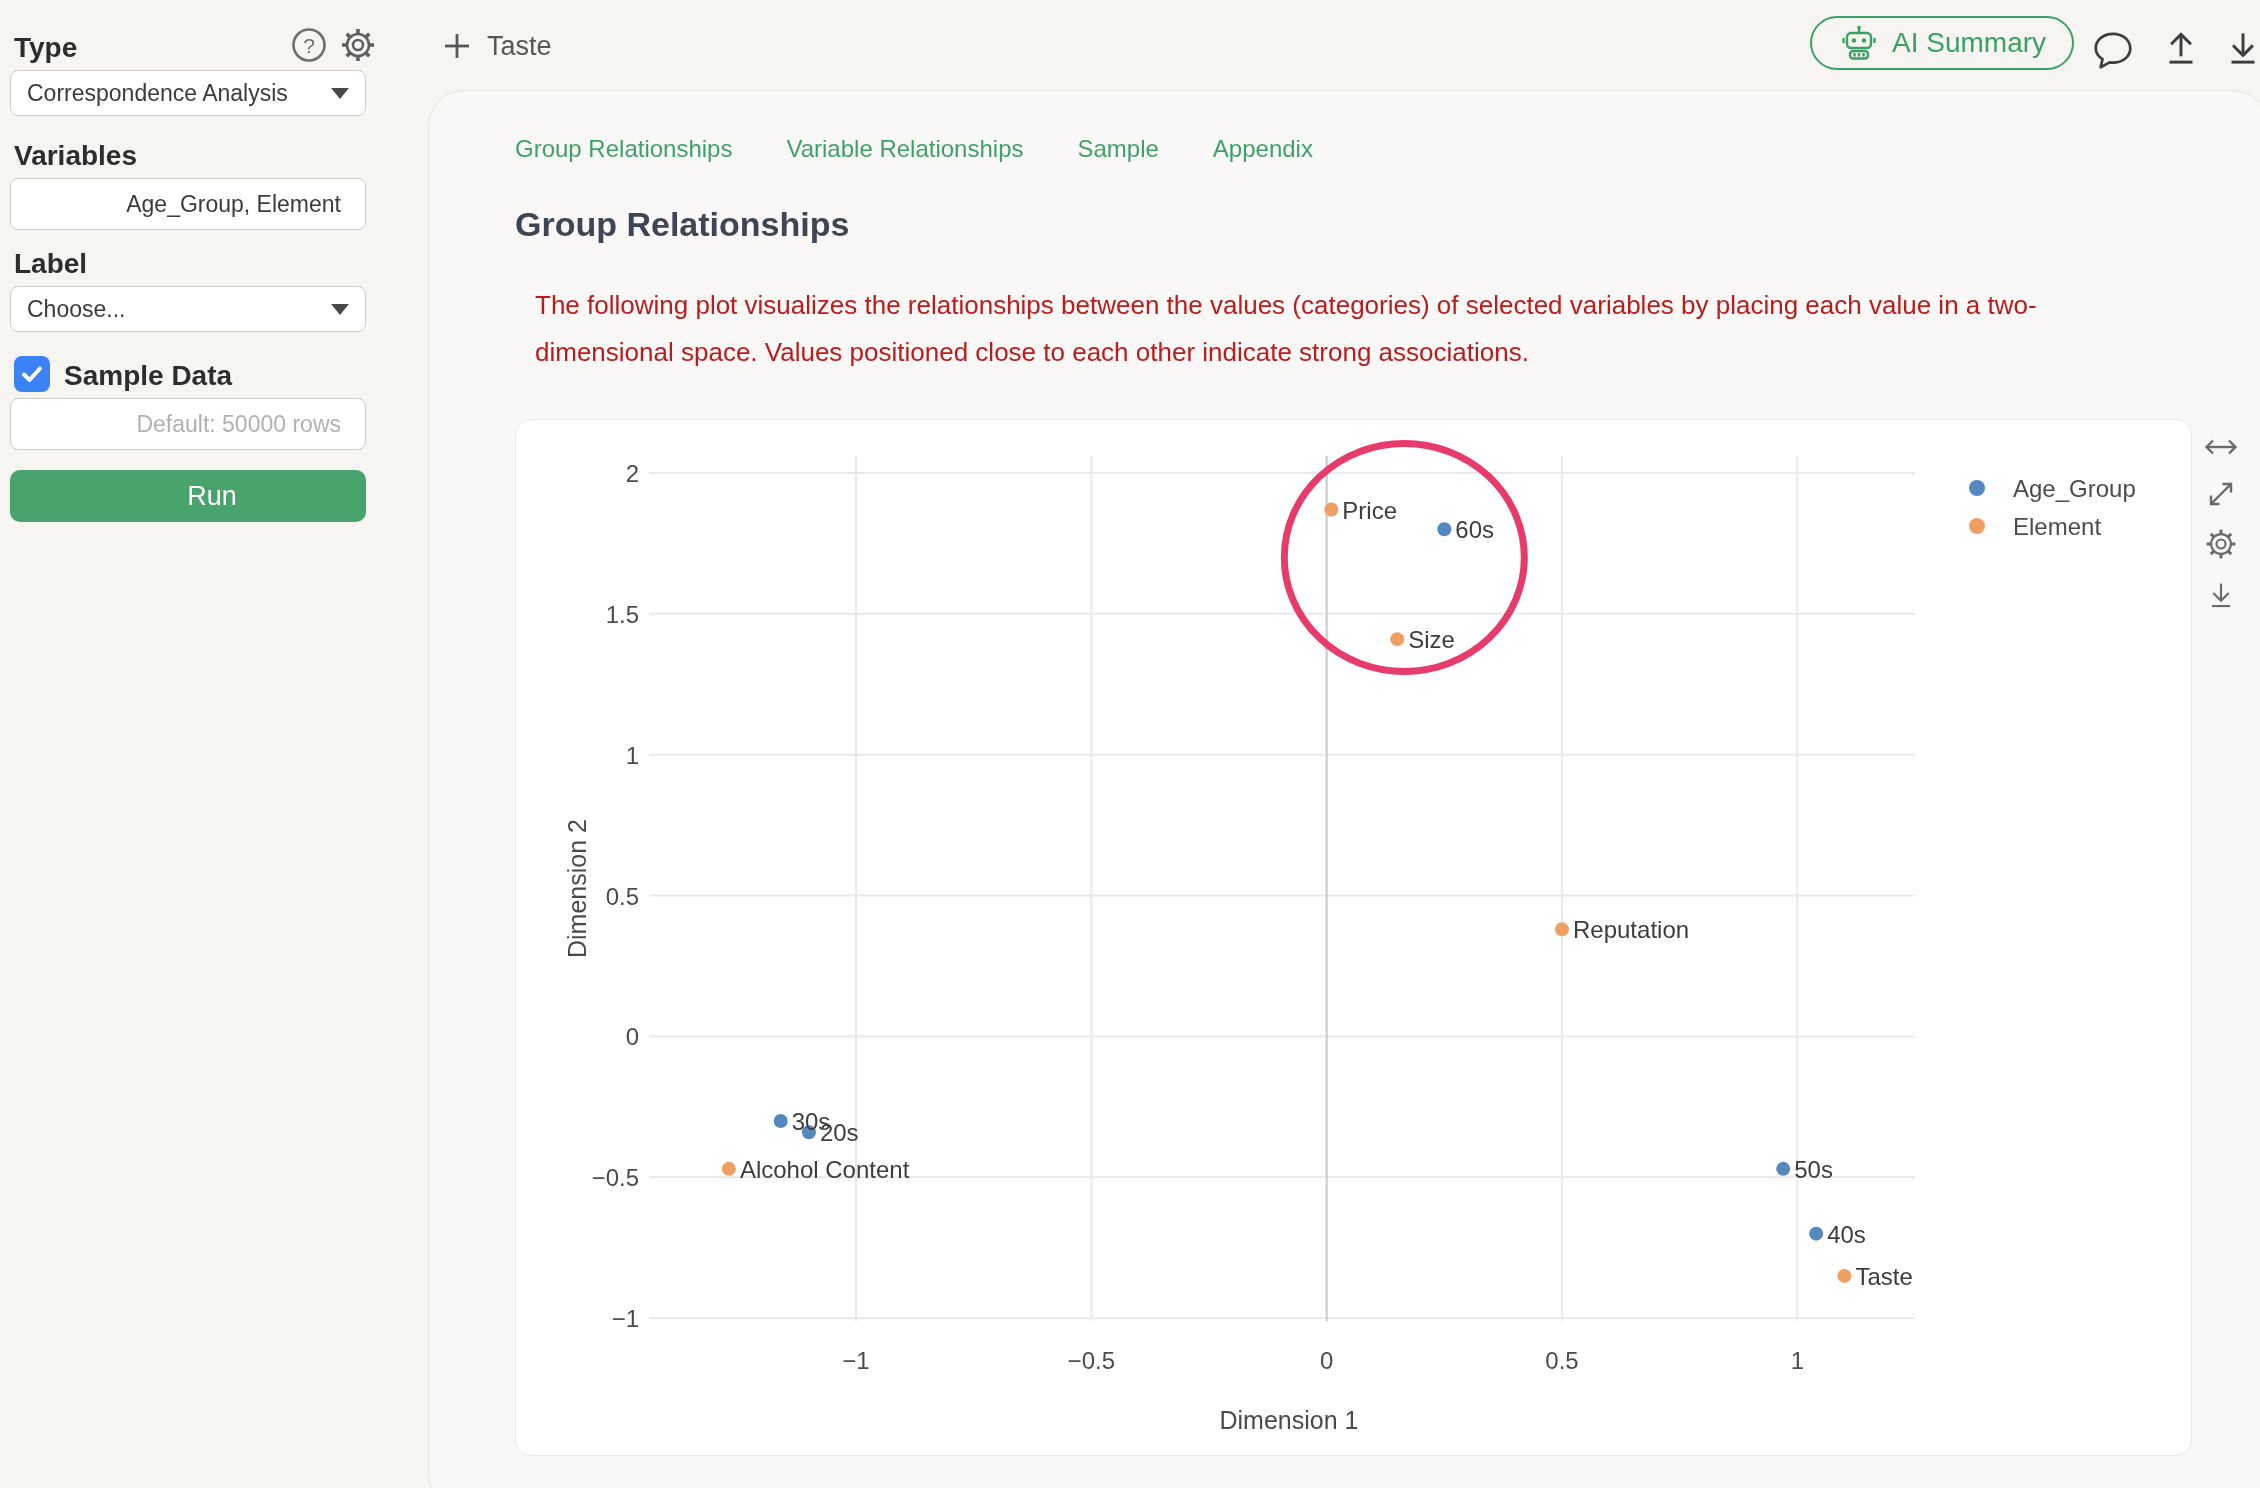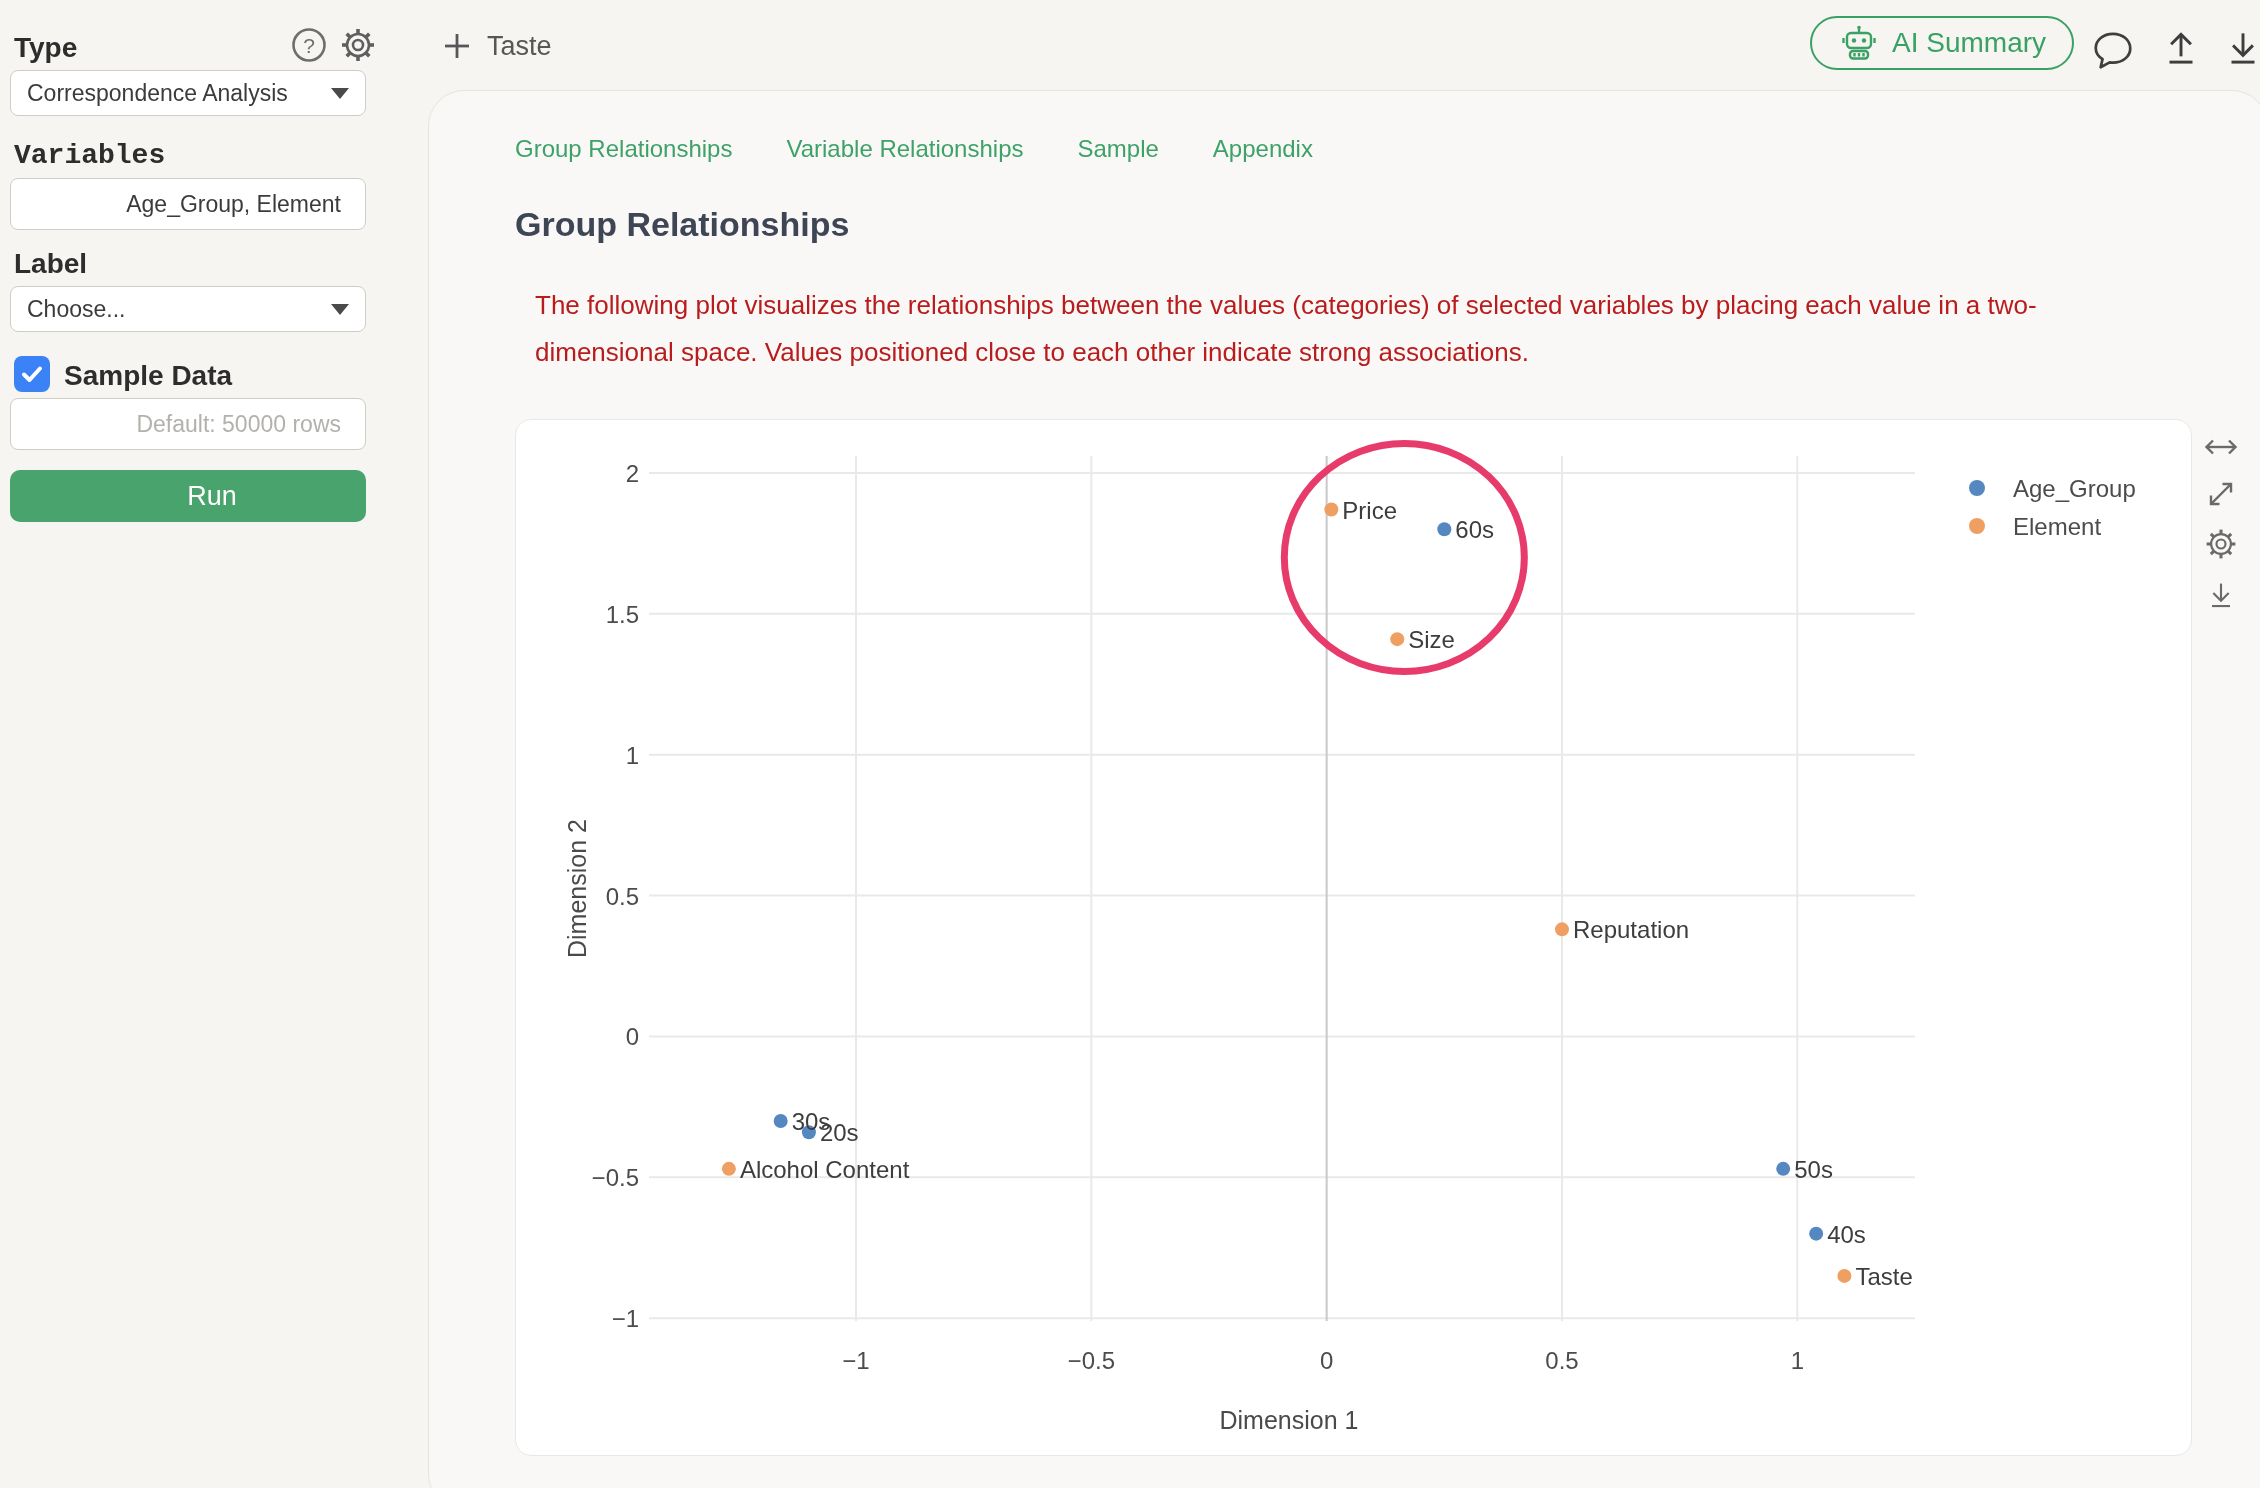--- a/index.html
+++ b/index.html
@@ -90,21 +90,21 @@
         <line x1="27.8" y1="12.2" x2="31.3" y2="8.7"></line>
     </g>
   </svg>
 </span>
 
 <div class="abs field" style="left:10px;top:70px;">
   <span>Correspondence Analysis</span>
   <span class="caret"></span>
 </div>
 
-<div class="abs side-label" style="left:14px;top:140px;font-family:Liberation Mono, monospace;">Variables</div>
+<div class="abs side-label" style="left:14px;top:140px;">Variables</div>
 <input class="abs tinput" style="left: 10px; top: 178px;" value="Age_Group, Element">
 
 <div class="abs side-label" style="left:14px;top:248px;">Label</div>
 <div class="abs field" style="left:10px;top:286px;">
   <span>Choose...</span>
   <span class="caret"></span>
 </div>
 
 <div class="abs checkbox" style="left:14px;top:356px;">
   <svg width="24" height="24" viewBox="0 0 24 24">

